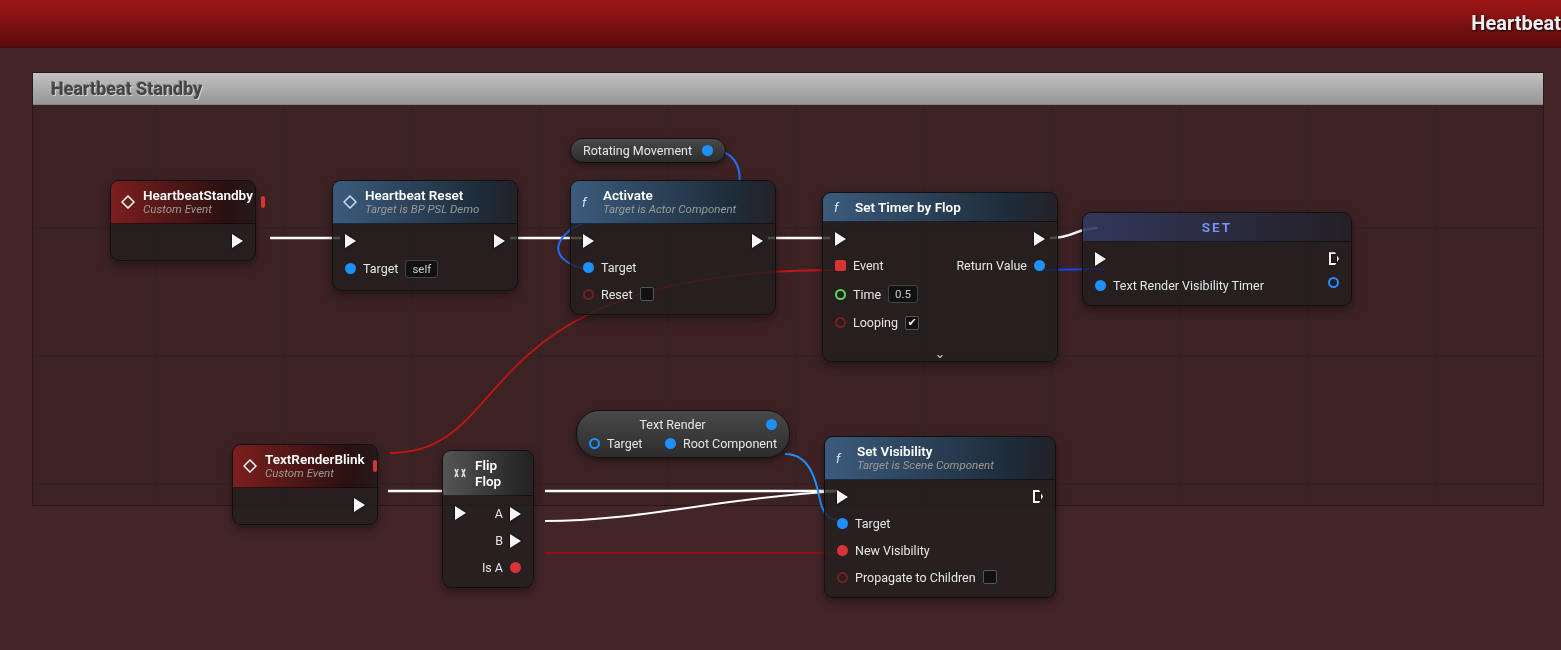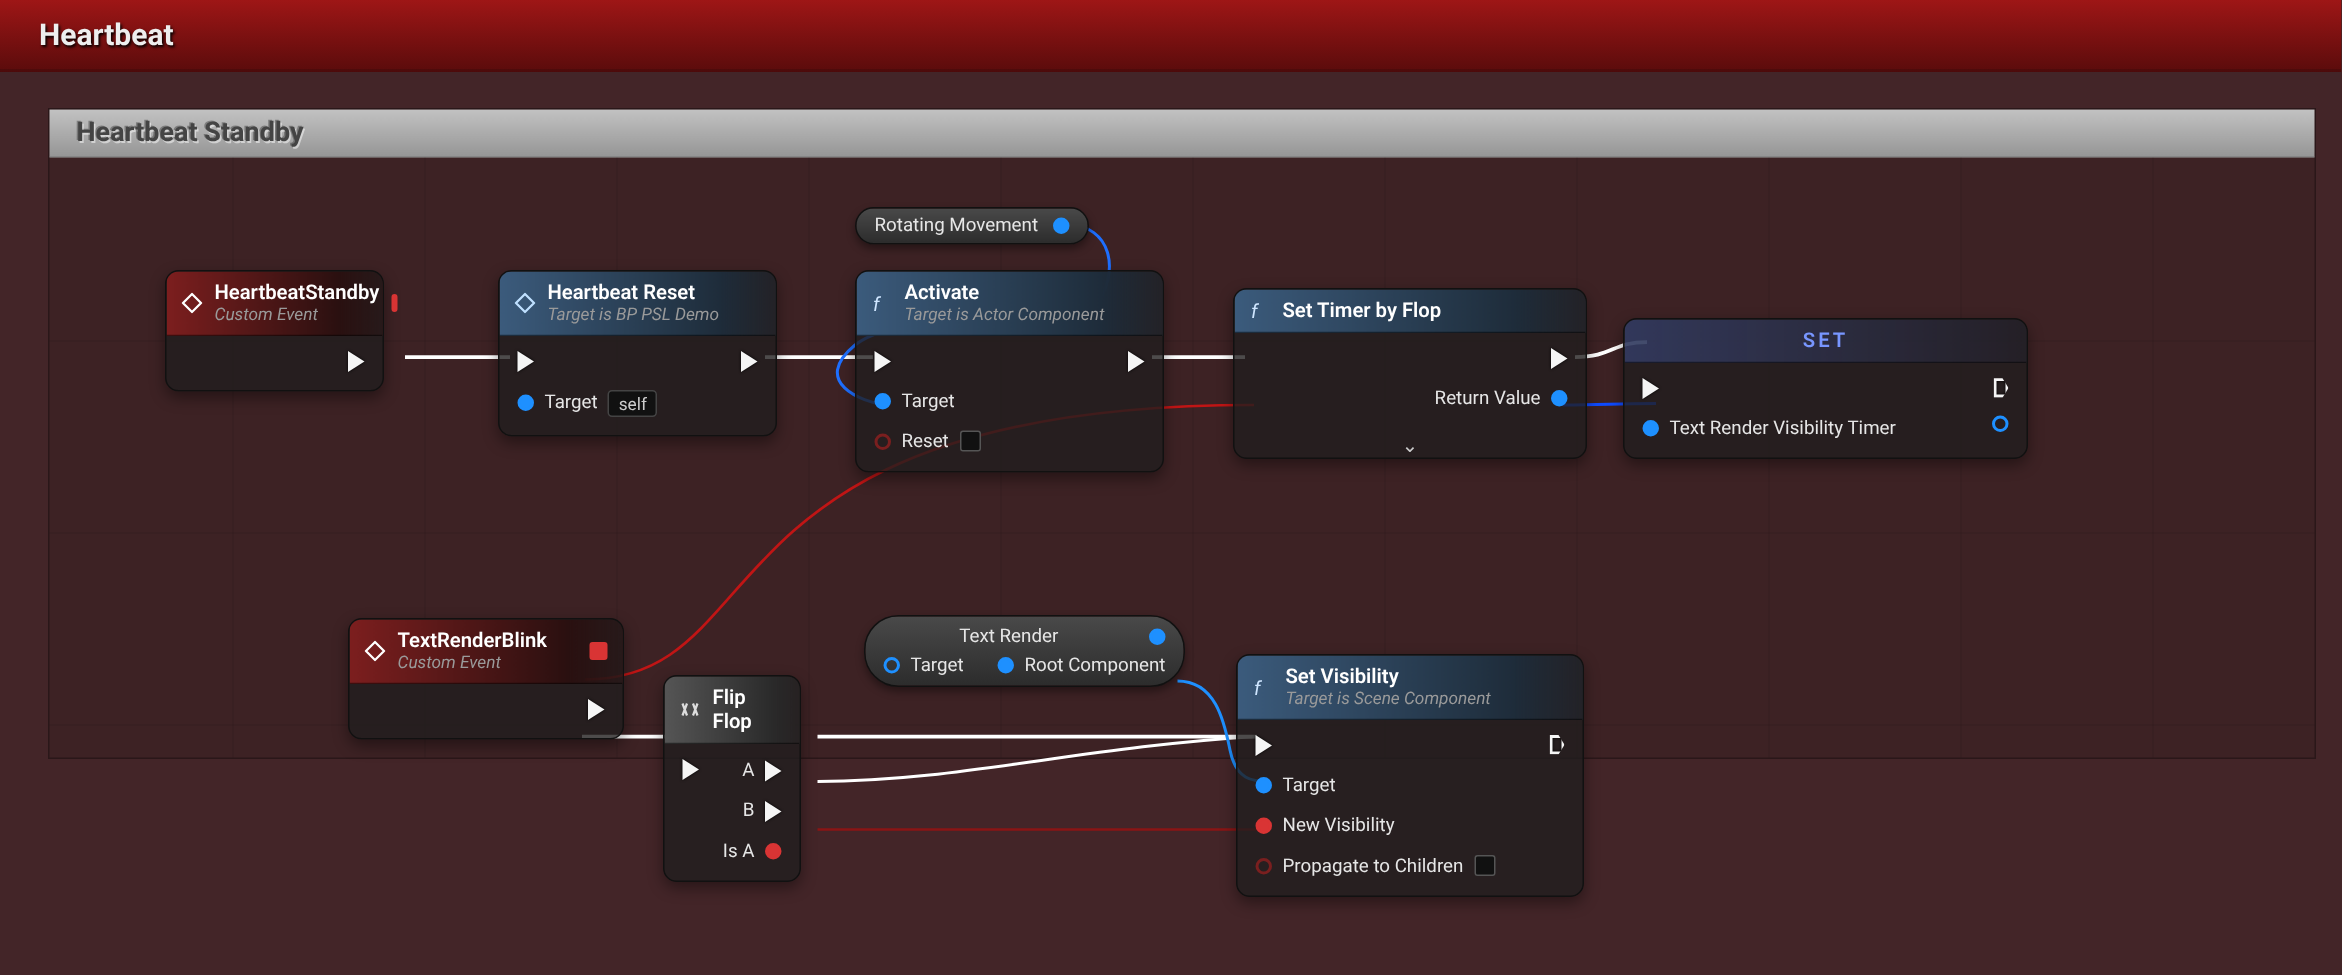--- a/index.html
+++ b/index.html
@@ -48,20 +48,21 @@
   .topbar {
     position: absolute;
     left: 0; top: 0;
     width: 100%;
     height: 48px;
     background: linear-gradient(to bottom, var(--header-red-1), var(--header-red-2));
     border-bottom: 2px solid rgba(0,0,0,0.5);
     display: flex;
     align-items: center;
     padding-left: 26px;
+    justify-content: flex-end;
   }
   .topbar .title {
     font-size: 20px;
     font-weight: 700;
     color: #eee;
     text-shadow: 1px 1px 2px #000;
   }
   
   .comment-box {
     position: absolute;
@@ -348,20 +349,39 @@
       <span class="icon">
         <svg viewBox="0 0 14 14">
             <text x="1" y="12" font-size="13" font-style="italic" fill="#cfe6ff">f</text>
           </svg>
       </span>
       <span class="titles">
         <span class="t">Set Timer by Flop</span>
       </span>
     </div>
     <div class="node-body">
+      <div class="col in">
+        <span class="pin">
+            <span class="exec-pin"></span>
+          </span>
+        <span class="pin red">
+          <span class="data-pin filled" style="border-radius:2px"></span>
+          <span class="label">Event</span>
+        </span>
+        <span class="pin green">
+          <span class="data-pin"></span>
+          <span class="label">Time</span>
+          <span class="input-box">0.5</span>
+        </span>
+        <span class="pin darkred">
+          <span class="data-pin"></span>
+          <span class="label">Looping</span>
+          <span class="checkbox checked"></span>
+        </span>
+      </div>
       <div class="col out">
         <span class="pin out">
             <span class="exec-pin"></span>
           </span>
         <span class="pin out cyan">
           <span class="data-pin filled" style="color:var(--pin-blue)"></span>
           <span class="label">Return Value</span>
         </span>
       </div>
     </div>
@@ -388,21 +408,21 @@
         <span class="pin out">
             <span class="exec-pin hollow"></span>
           </span>
         <span class="pin out blue">
             <span class="data-pin"></span>
           </span>
       </div>
     </div>
   </div>
 
-  <div class="node" style="left:232px; top:412px; width:184px;">
+  <div class="node" style="left:232px; top:444px; width:146px;">
     <div class="node-header red">
       <span class="icon">
         <svg viewBox="0 0 14 14">
             <polygon points="7,1 13,7 7,13 1,7" fill="none" stroke="#fff" stroke-width="1.5"></polygon>
           </svg>
       </span>
       <span class="titles">
         <span class="t">TextRenderBlink</span>
         <span class="st">Custom Event</span>
       </span>

